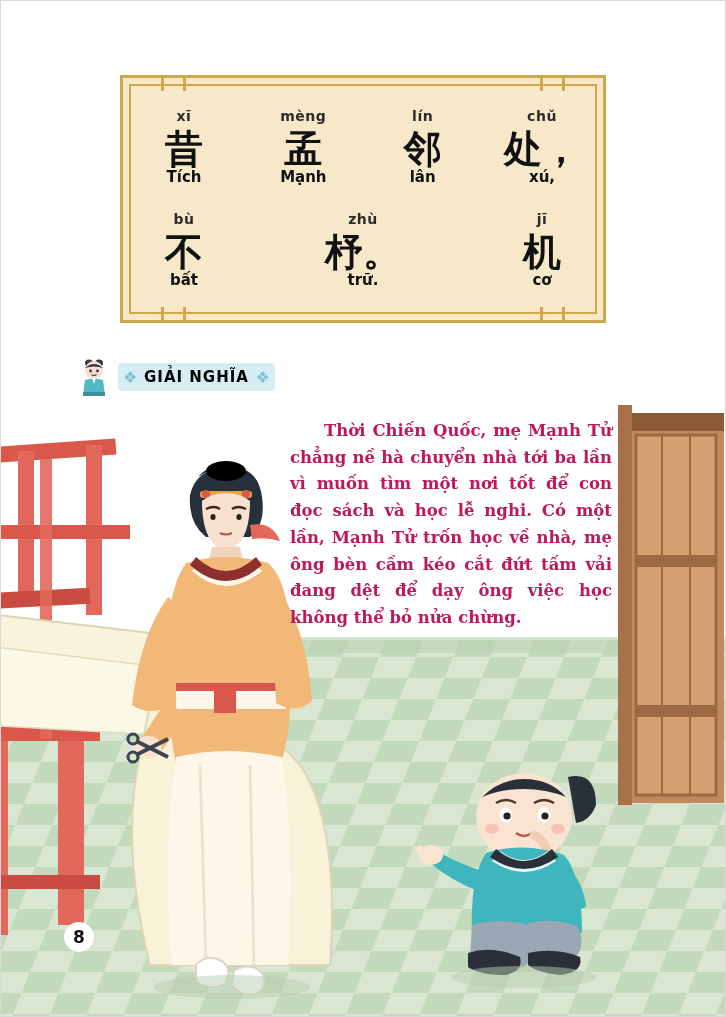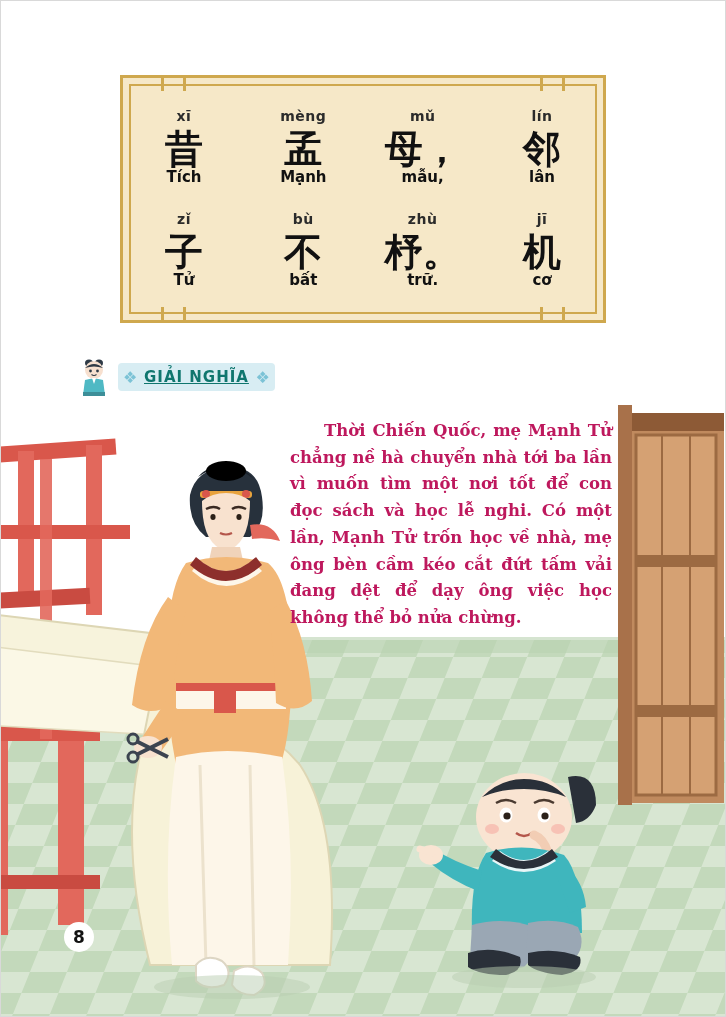--- a/index.html
+++ b/index.html
@@ -129,24 +129,23 @@
     height: 28px;
     background: #d8edf3;
     border-radius: 4px;
     display: flex;
     align-items: center;
     padding: 0 26px;
   }
   .badge-label {
     font-size: 15px;
     font-weight: bold;
-    color: #0f766e;
+    color: #000000;
     letter-spacing: 1px;
     font-family: "DejaVu Sans", sans-serif;
-    text-decoration: underline;
   }
   .badge-orn {
     position: absolute;
     top: 50%;
     transform: translateY(-50%);
     color: #7cc3d6;
     font-size: 16px;
   }
   .badge-orn.left { left: 5px; }
   .badge-orn.right { right: 5px; }
@@ -231,37 +230,32 @@
           <span class="pinyin">xī</span>
           <span class="hanzi">昔</span>
           <span class="hanviet">Tích</span>
         </div>
         <div class="char-col">
           <span class="pinyin">mèng</span>
           <span class="hanzi">孟</span>
           <span class="hanviet">Mạnh</span>
         </div>
         <div class="char-col">
-          <span class="pinyin">mǔ</span>
-          <span class="hanzi">母，</span>
-          <span class="hanviet">mẫu,</span>
-        </div>
-        <div class="char-col">
           <span class="pinyin">lín</span>
           <span class="hanzi">邻</span>
           <span class="hanviet">lân</span>
         </div>
+        <div class="char-col">
+          <span class="pinyin">chǔ</span>
+          <span class="hanzi">处，</span>
+          <span class="hanviet">xú,</span>
+        </div>
       </div>
 
       <div class="verse-line">
-        <div class="char-col">
-          <span class="pinyin">zǐ</span>
-          <span class="hanzi">子</span>
-          <span class="hanviet">Tử</span>
-        </div>
         <div class="char-col">
           <span class="pinyin">bù</span>
           <span class="hanzi">不</span>
           <span class="hanviet">bất</span>
         </div>
         <div class="char-col">
           <span class="pinyin">zhù</span>
           <span class="hanzi">杼。</span>
           <span class="hanviet">trữ.</span>
         </div>

